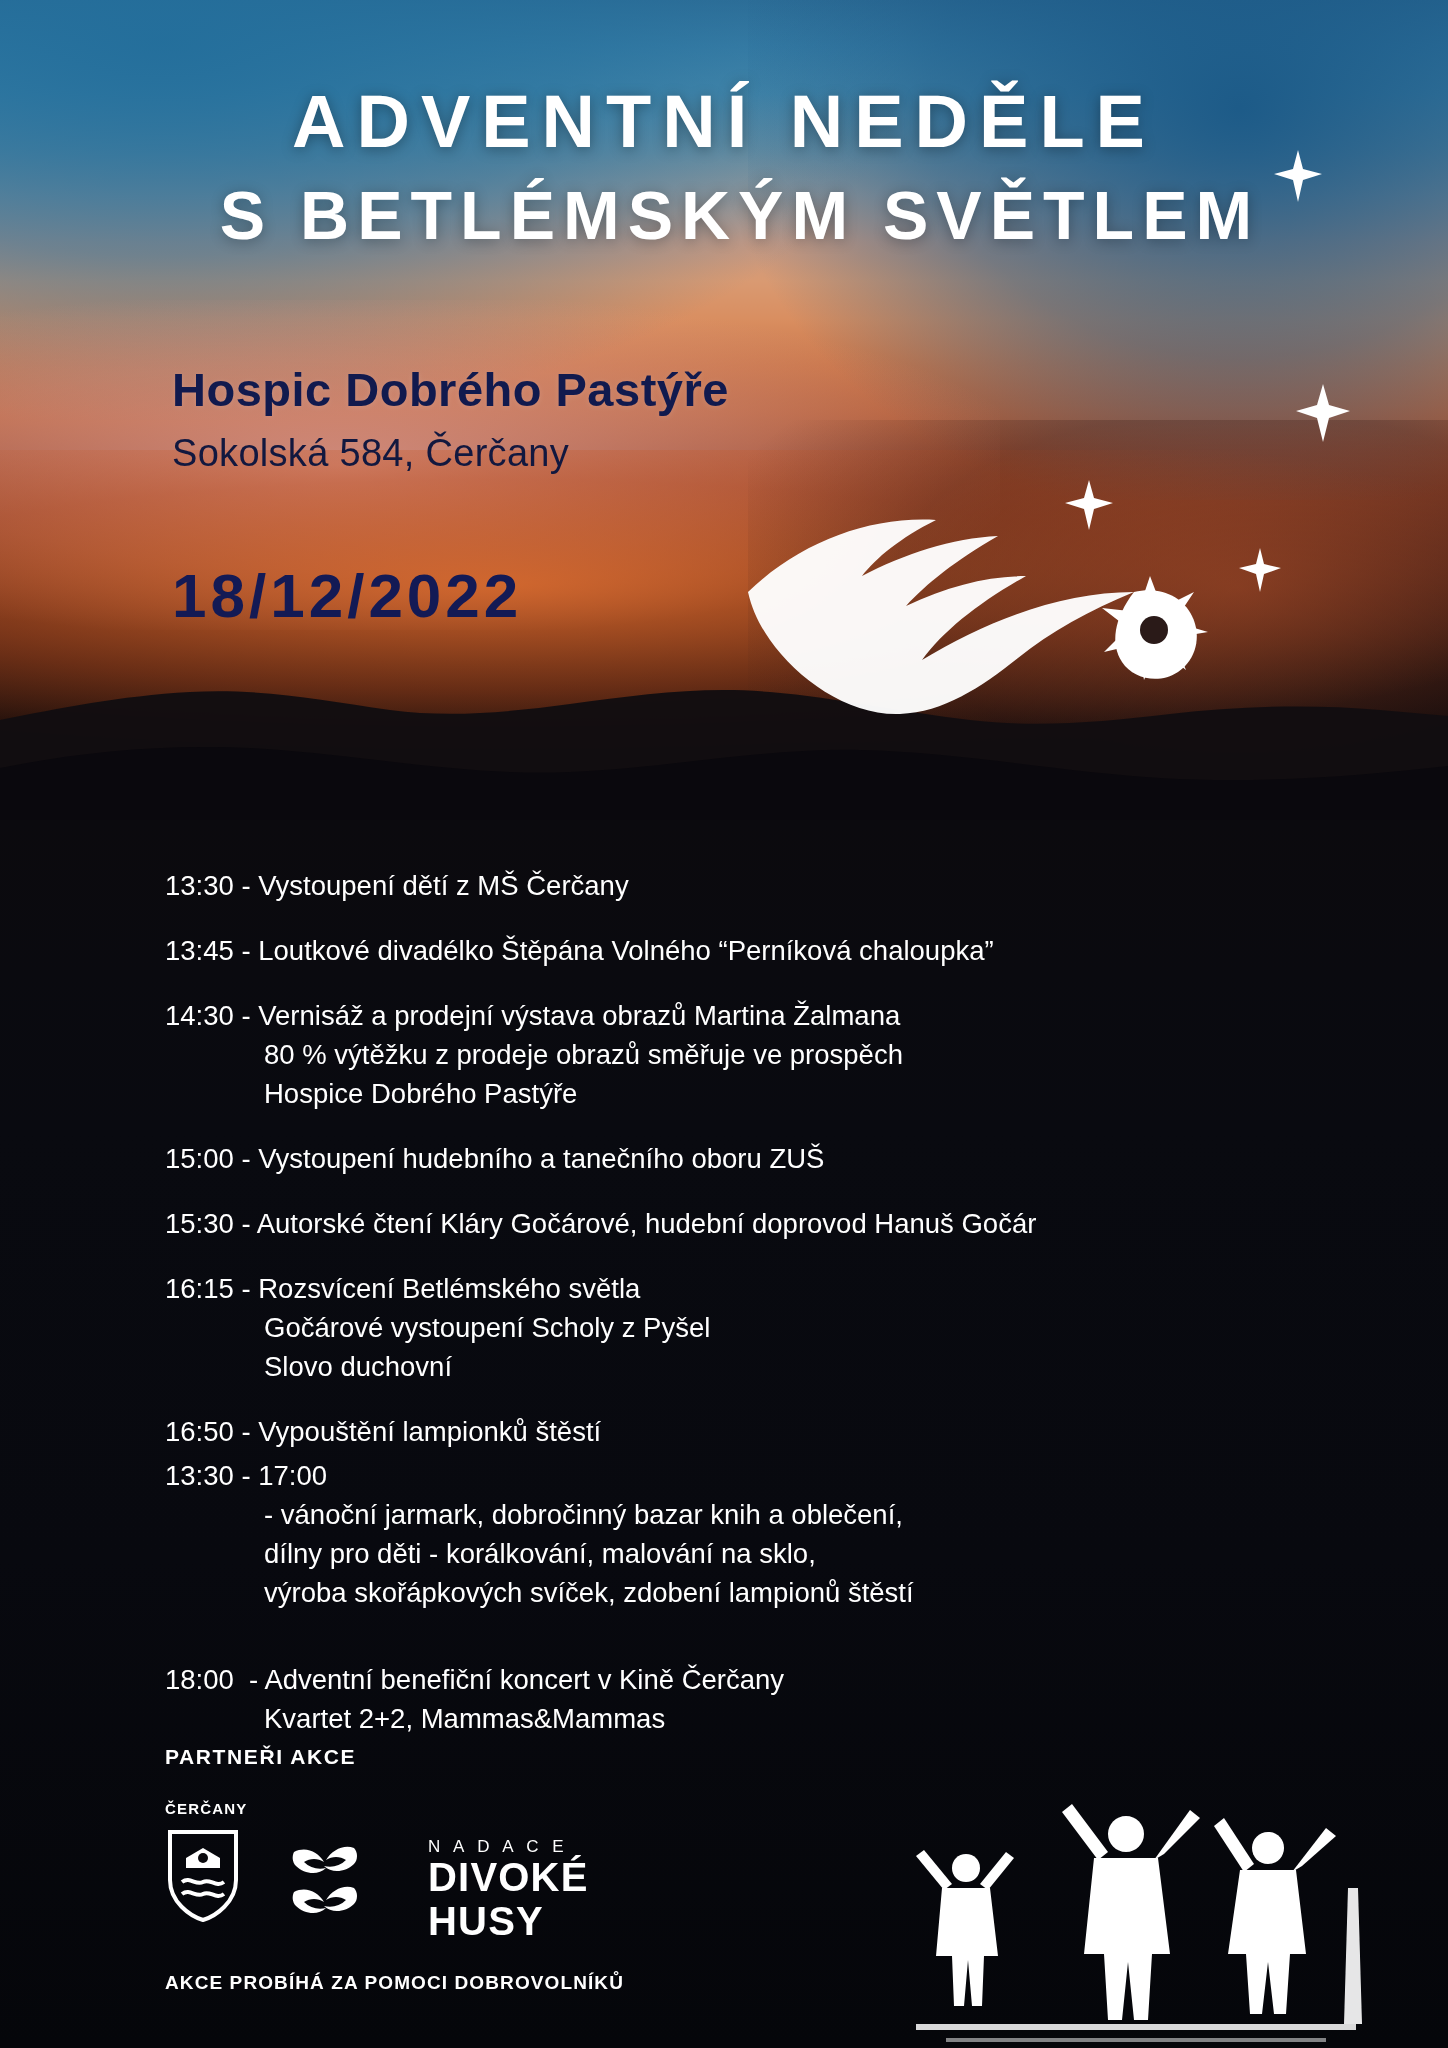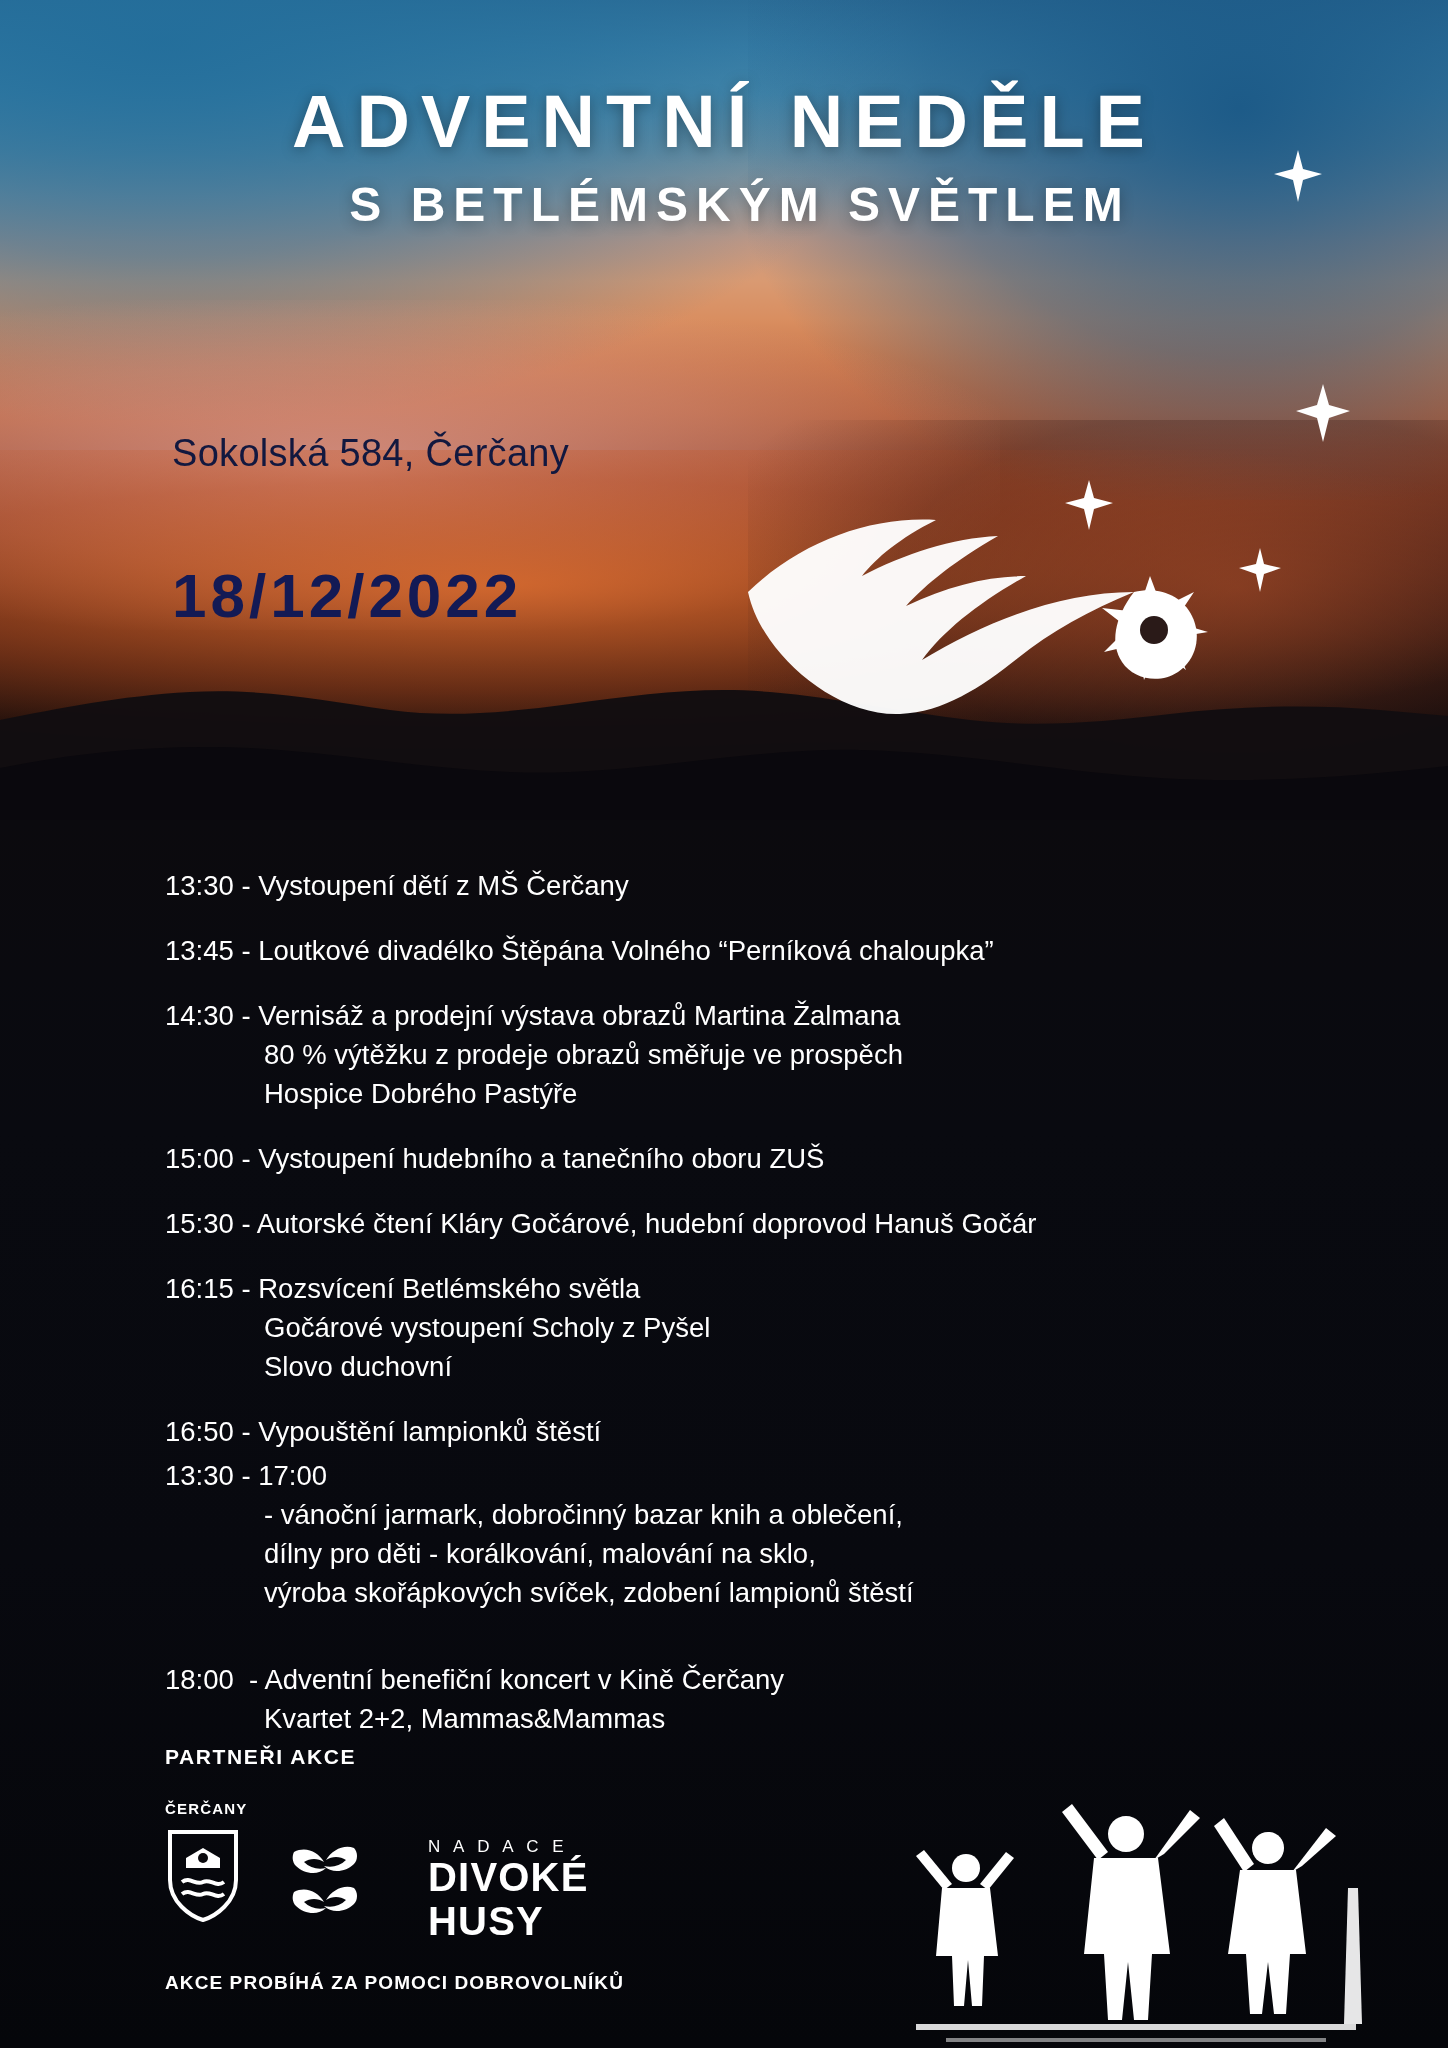--- a/index.html
+++ b/index.html
@@ -103,21 +103,21 @@
     font-size: 74px;
     font-weight: bold;
     color: #ffffff;
     letter-spacing: 11px;
     line-height: 1.0;
     text-shadow: 0 2px 14px rgba(0,0,0,0.35);
     white-space: nowrap;
   }
   .title-sub {
     margin-top: 22px;
-    font-size: 48px;
+    font-size: 68px;
     font-weight: bold;
     color: #ffffff;
     letter-spacing: 8px;
     line-height: 1.0;
     text-shadow: 0 2px 14px rgba(0,0,0,0.3);
     white-space: nowrap;
     margin-left: 32px;
   }
 
   .venue {
@@ -277,20 +277,21 @@
     <path d="M0,168 C90,150 180,142 280,150 C380,158 470,176 570,172 C670,168 760,148 860,150
              C960,152 1060,172 1160,178 C1260,184 1360,176 1448,166 L1448,330 L0,330 Z" fill="#0a080d"></path>
   </svg>
   <div class="lower-dark"></div>
 
   <div class="title-wrap">
     <div class="title-main">ADVENTNÍ NEDĚLE</div>
     <div class="title-sub">S BETLÉMSKÝM SVĚTLEM</div>
   </div>
 
+  <div class="venue">Hospic Dobrého Pastýře</div>
   <div class="address">Sokolská 584, Čerčany</div>
   <div class="date">18/12/2022</div>
 
   <svg class="comet" viewBox="0 0 520 300">
     <path d="M18,112 C70,62 140,36 206,40 C170,58 146,78 132,96 C174,74 222,58 268,56
              C226,80 196,104 176,126 C218,106 258,96 296,96 C250,122 214,150 192,180
              C254,142 330,112 404,112 C360,130 320,152 288,178 C250,208 214,232 170,234
              C120,236 68,200 40,160 C30,146 22,130 18,112 Z" fill="#ffffff" opacity="0.96"></path>
     <path d="M404,112 C430,106 452,116 462,136 C472,156 466,180 448,192 C430,204 404,200 392,182
              C380,164 384,138 404,112 Z" fill="#ffffff"></path>

